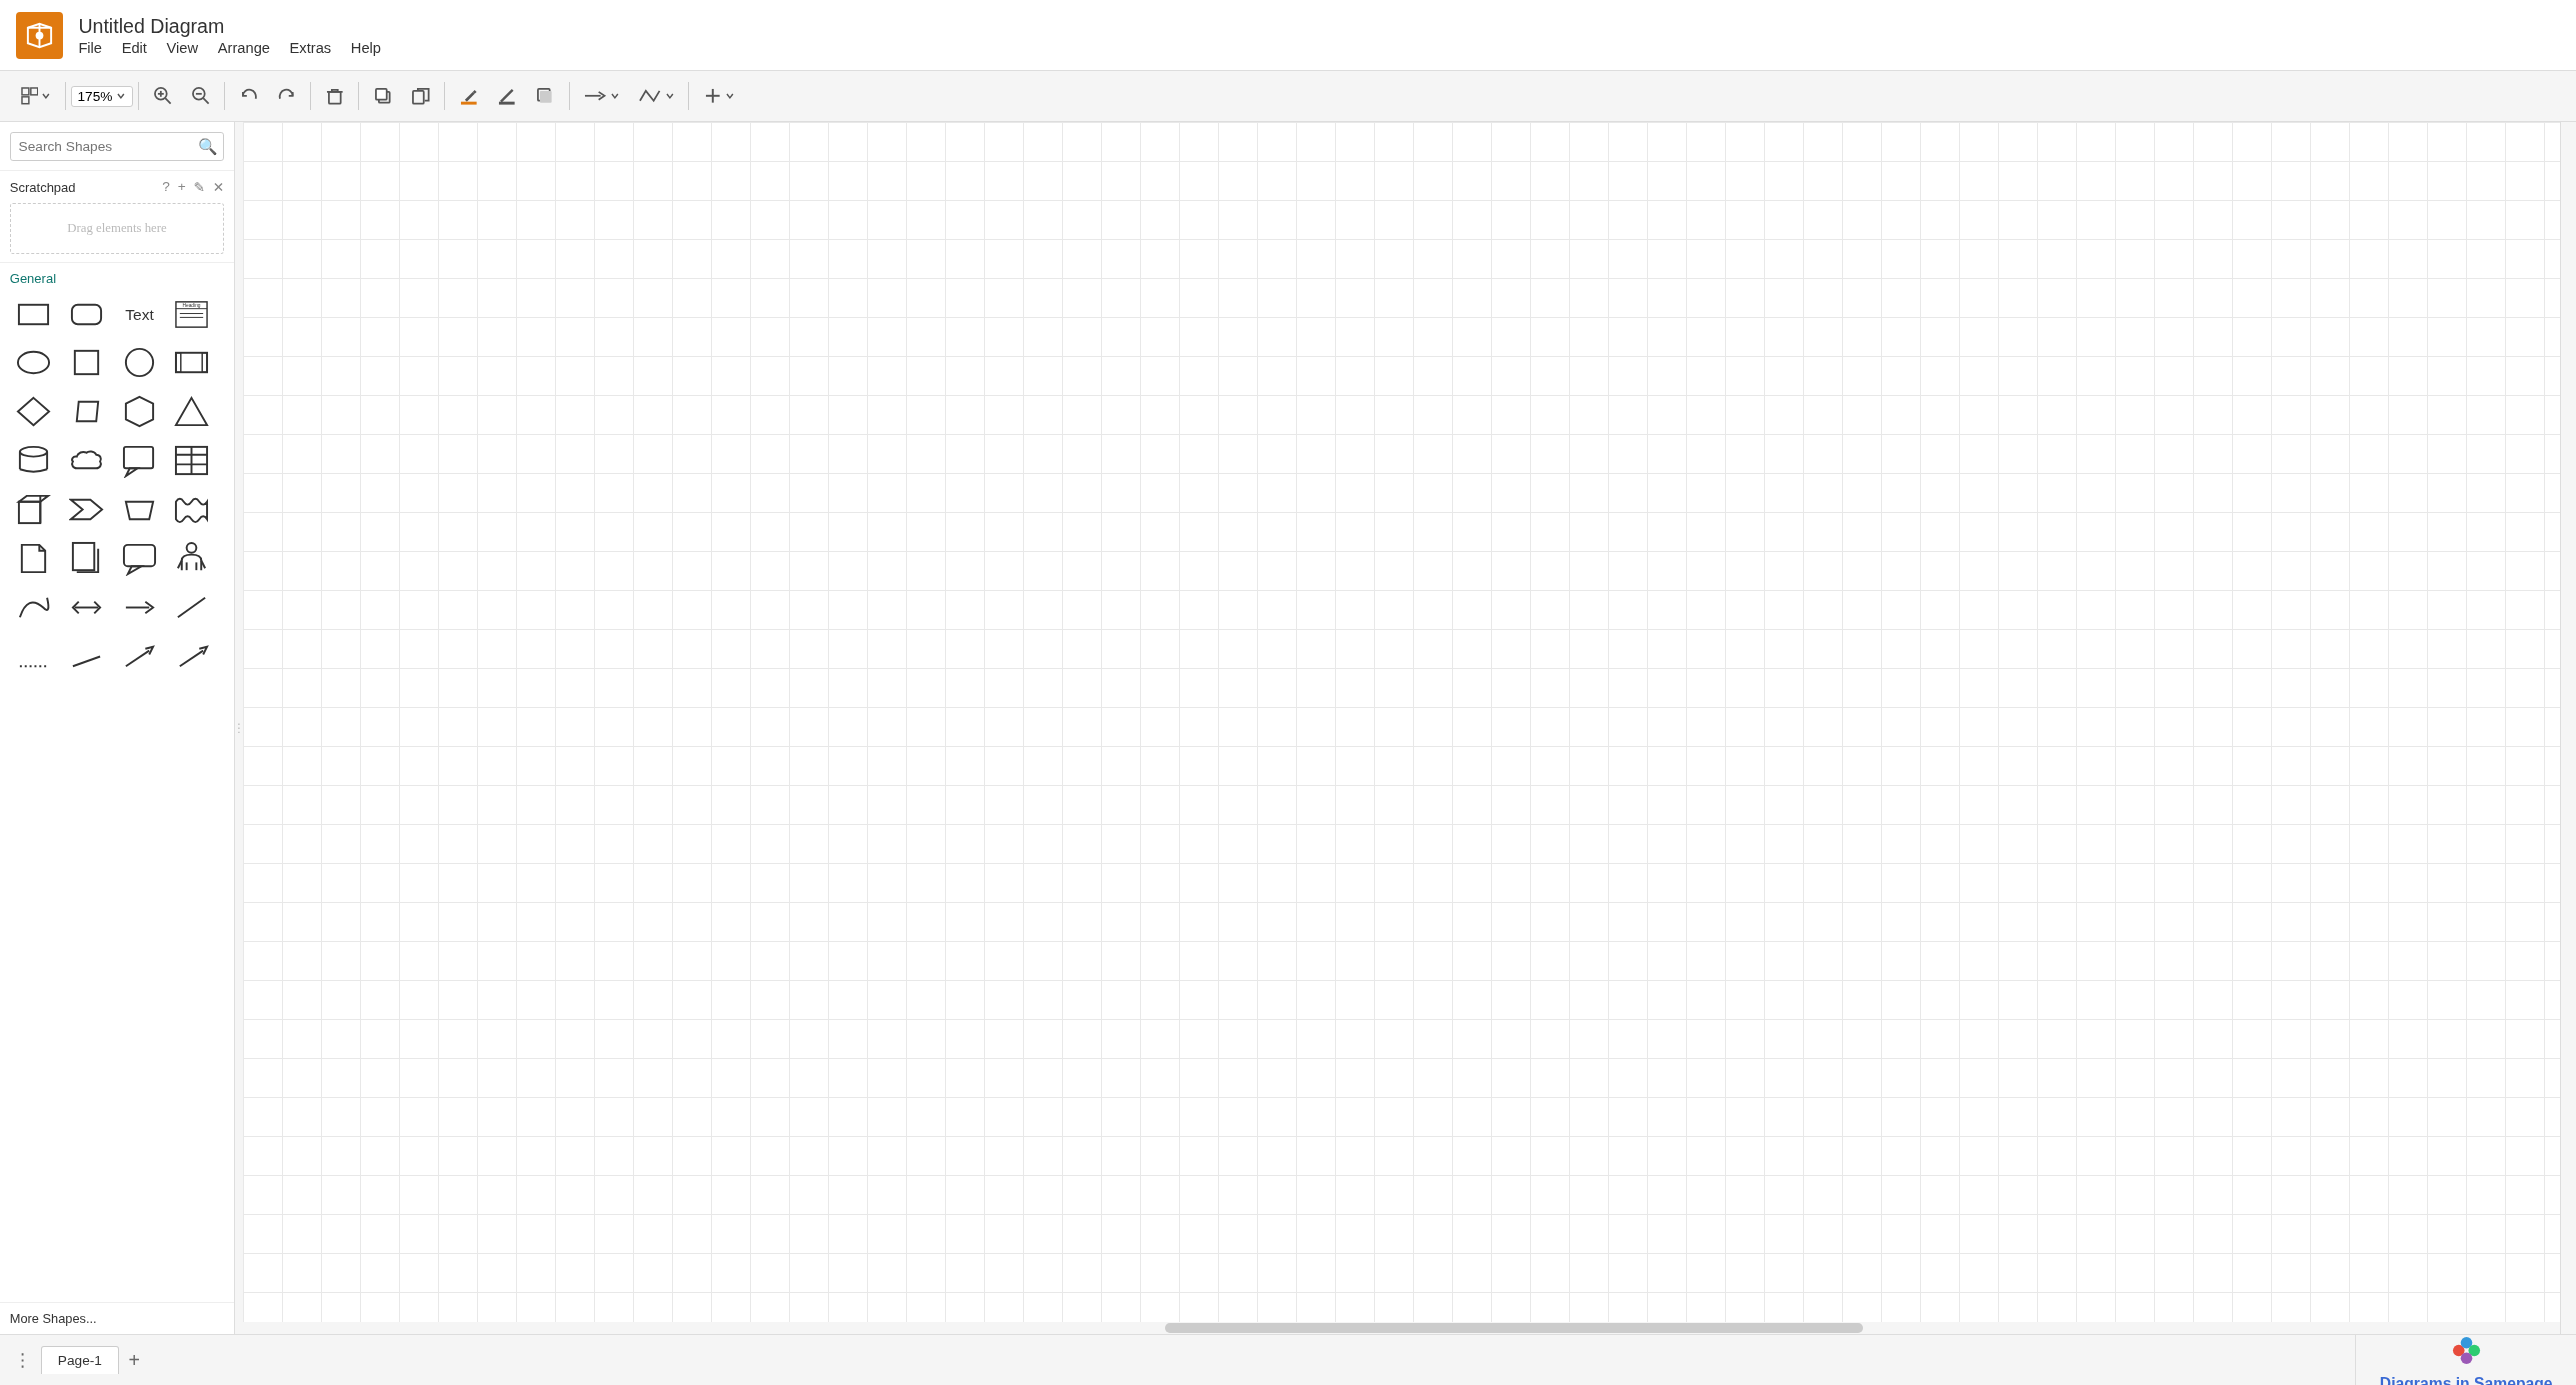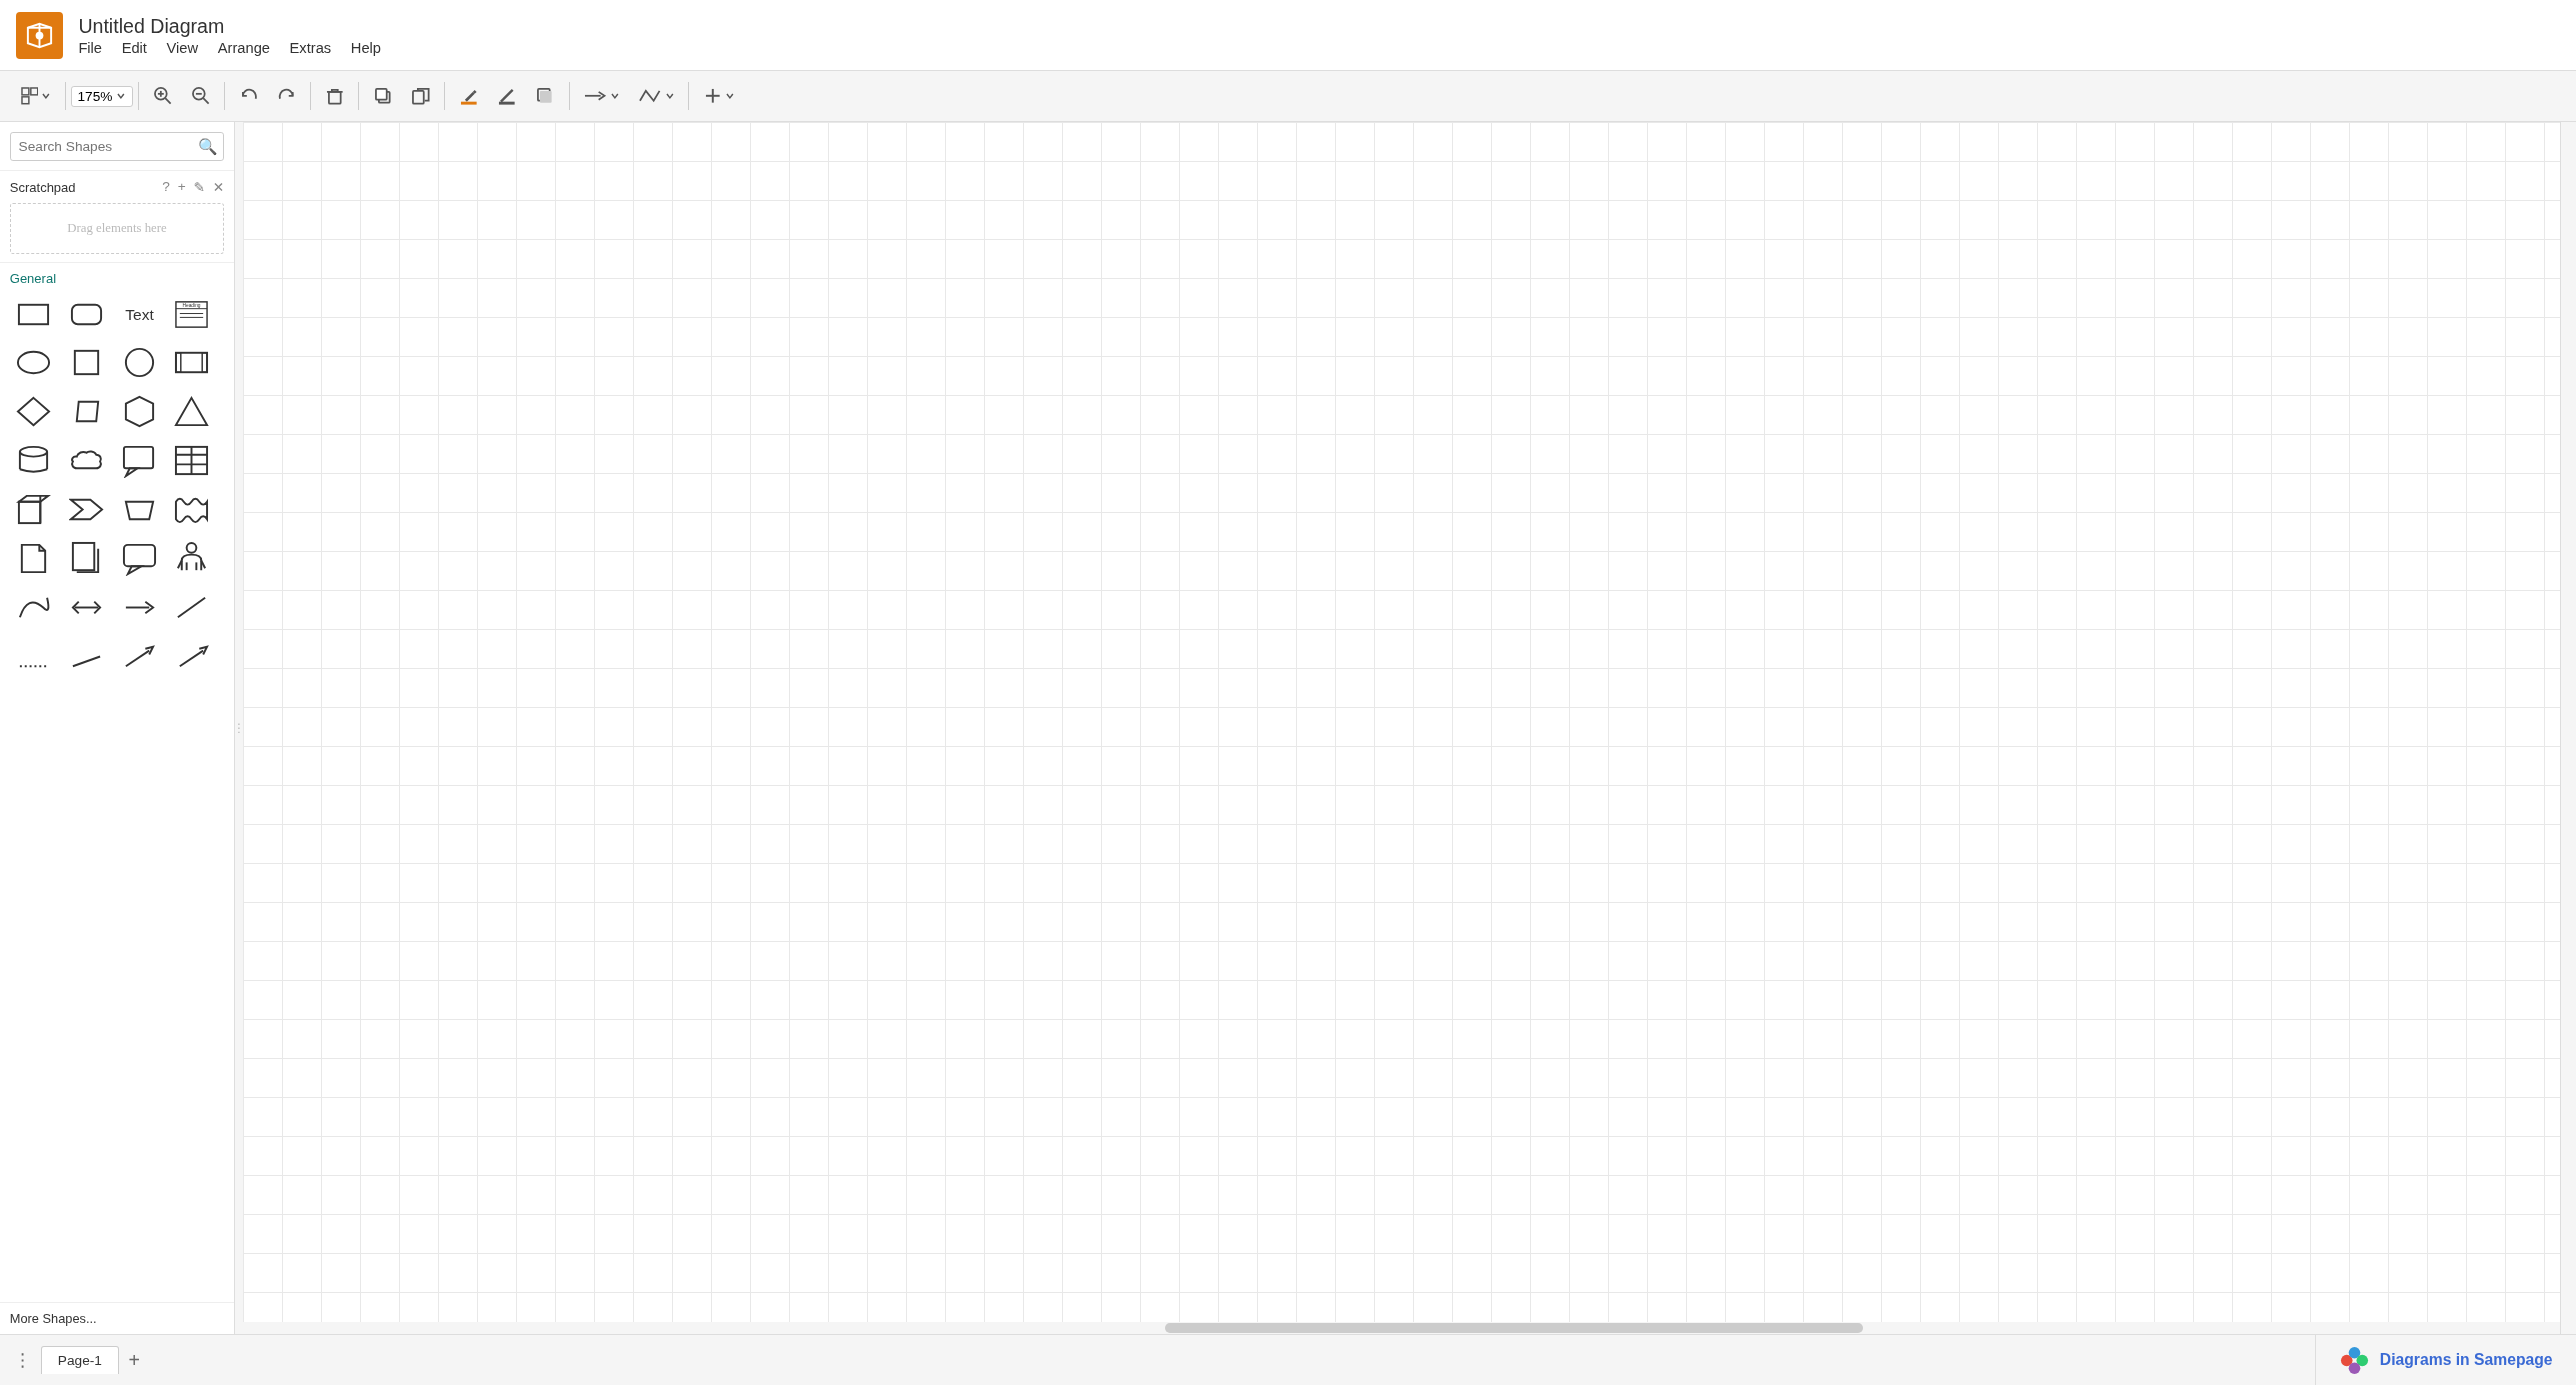--- a/index.html
+++ b/index.html
@@ -261,20 +261,21 @@
       gap: 0;
     }
     #samepage-banner {
       display: flex;
       align-items: center;
       padding: 0 23.5px;
       height: 51px;
       cursor: pointer;
       border-left: 1px solid #ddd;
       gap: 9.8px;
+      flex-direction: column;
     }
     #drawio-banner {
       display: flex;
       align-items: center;
       padding: 0 23.5px;
       height: 51px;
       cursor: pointer;
       border-left: 1px solid #ddd;
       gap: 9.8px;
     }

